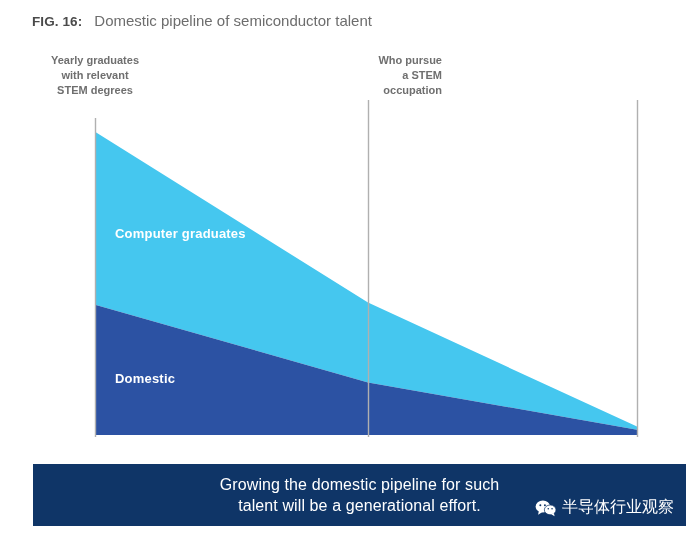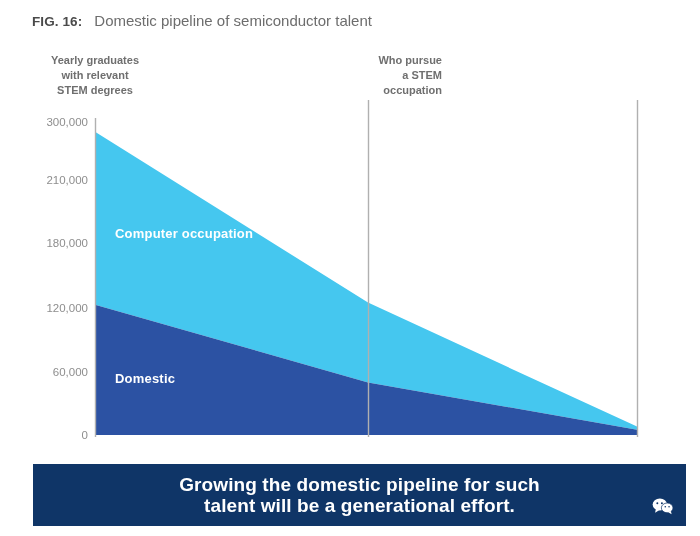--- a/index.html
+++ b/index.html
@@ -53,21 +53,21 @@
   }
   #label-cs{left:115px;top:226px;}
   #label-eng{left:115px;top:371px;}
 
   
   .banner{
     position:absolute;left:33px;top:464px;width:653px;height:62px;
     background:#0f3567;display:flex;align-items:center;justify-content:center;
   }
   .banner-text{
-    color:#ffffff;font-weight:bold;font-size:19px;line-height:21px;
+    color:#ffffff;font-weight:normal;font-size:16px;line-height:21px;
     text-align:center;white-space:pre-line;letter-spacing:0.1px;
   }
   .wm-bottom{
     position:absolute;right:26px;top:497px;
     display:flex;align-items:center;gap:5px;
     color:#ffffff;font-size:16px;
     font-family:"DejaVu Sans", sans-serif;
     white-space:nowrap;
   }
   .wechat-glyph{display:inline-block;width:22px;height:18px;}
@@ -83,55 +83,48 @@
   </div>
 
 
   <div class="col-head" id="colhead0">Yearly graduates
 with relevant
 STEM degrees</div>
   <div class="col-head" id="colhead1">Who pursue
 a STEM
 occupation</div>
 
-  <div class="yaxis">
-    <div class="ytick" style="top:122px">300,000</div>
-    <div class="ytick" style="top:180px">210,000</div>
-    <div class="ytick" style="top:243px">180,000</div>
-    <div class="ytick" style="top:308px">120,000</div>
-    <div class="ytick" style="top:372px">60,000</div>
-    <div class="ytick" style="top:435px">0</div>
-  </div>
 
   <div class="plot">
     <svg width="700" height="460" viewBox="0 0 700 460">
       <polygon id="area-cs" points="95,131.7 368,302.6 637,426.6 637,429.8 368,382.5 95,304.8" fill="#45c7ef"></polygon>
       <polygon id="area-eng" points="95,304.8 368,382.5 637,429.8 637,435.0 95,435.0" fill="#2c52a3"></polygon>
       <line id="axis-left" x1="95.5" y1="118" x2="95.5" y2="437" stroke="#b0b0b0" stroke-width="1.4"></line>
       <line id="axis-mid" x1="368.5" y1="100" x2="368.5" y2="437" stroke="#b0b0b0" stroke-width="1.4"></line>
       <line id="axis-right" x1="637.5" y1="100" x2="637.5" y2="437" stroke="#b0b0b0" stroke-width="1.4"></line>
     </svg>
   </div>
 
-  <div class="series-label" id="label-cs">Computer occupation</div>
+  <div class="series-label" id="label-cs">Computer graduates</div>
   <div class="series-label" id="label-eng">Domestic</div>
 
   <div class="banner">
     <div class="banner-text">Growing the domestic pipeline for such
 talent will be a generational effort.</div>
   </div>
 
   <div class="wm-bottom">
     <span class="wechat-glyph">
       <svg viewBox="0 0 28 22" width="22" height="18">
         <ellipse cx="10" cy="9" rx="9.2" ry="7.6" fill="#ffffff"></ellipse>
         <polygon points="5,14 4,19.5 9.5,16.2" fill="#ffffff"></polygon>
         <circle cx="6.8" cy="7.4" r="1.25" fill="#0f3567"></circle>
         <circle cx="12.6" cy="7.4" r="1.25" fill="#0f3567"></circle>
         <ellipse cx="19.3" cy="13.4" rx="7.4" ry="6.2" fill="#ffffff" stroke="#0f3567" stroke-width="0.9"></ellipse>
         <polygon points="24,17.5 25,21.4 20.6,19" fill="#ffffff"></polygon>
         <circle cx="16.9" cy="12" r="1" fill="#0f3567"></circle>
         <circle cx="21.7" cy="12" r="1" fill="#0f3567"></circle>
       </svg>
     </span>
+    <span>半导体行业观察</span>
   </div>
 
 </div>
 
 </body></html>

